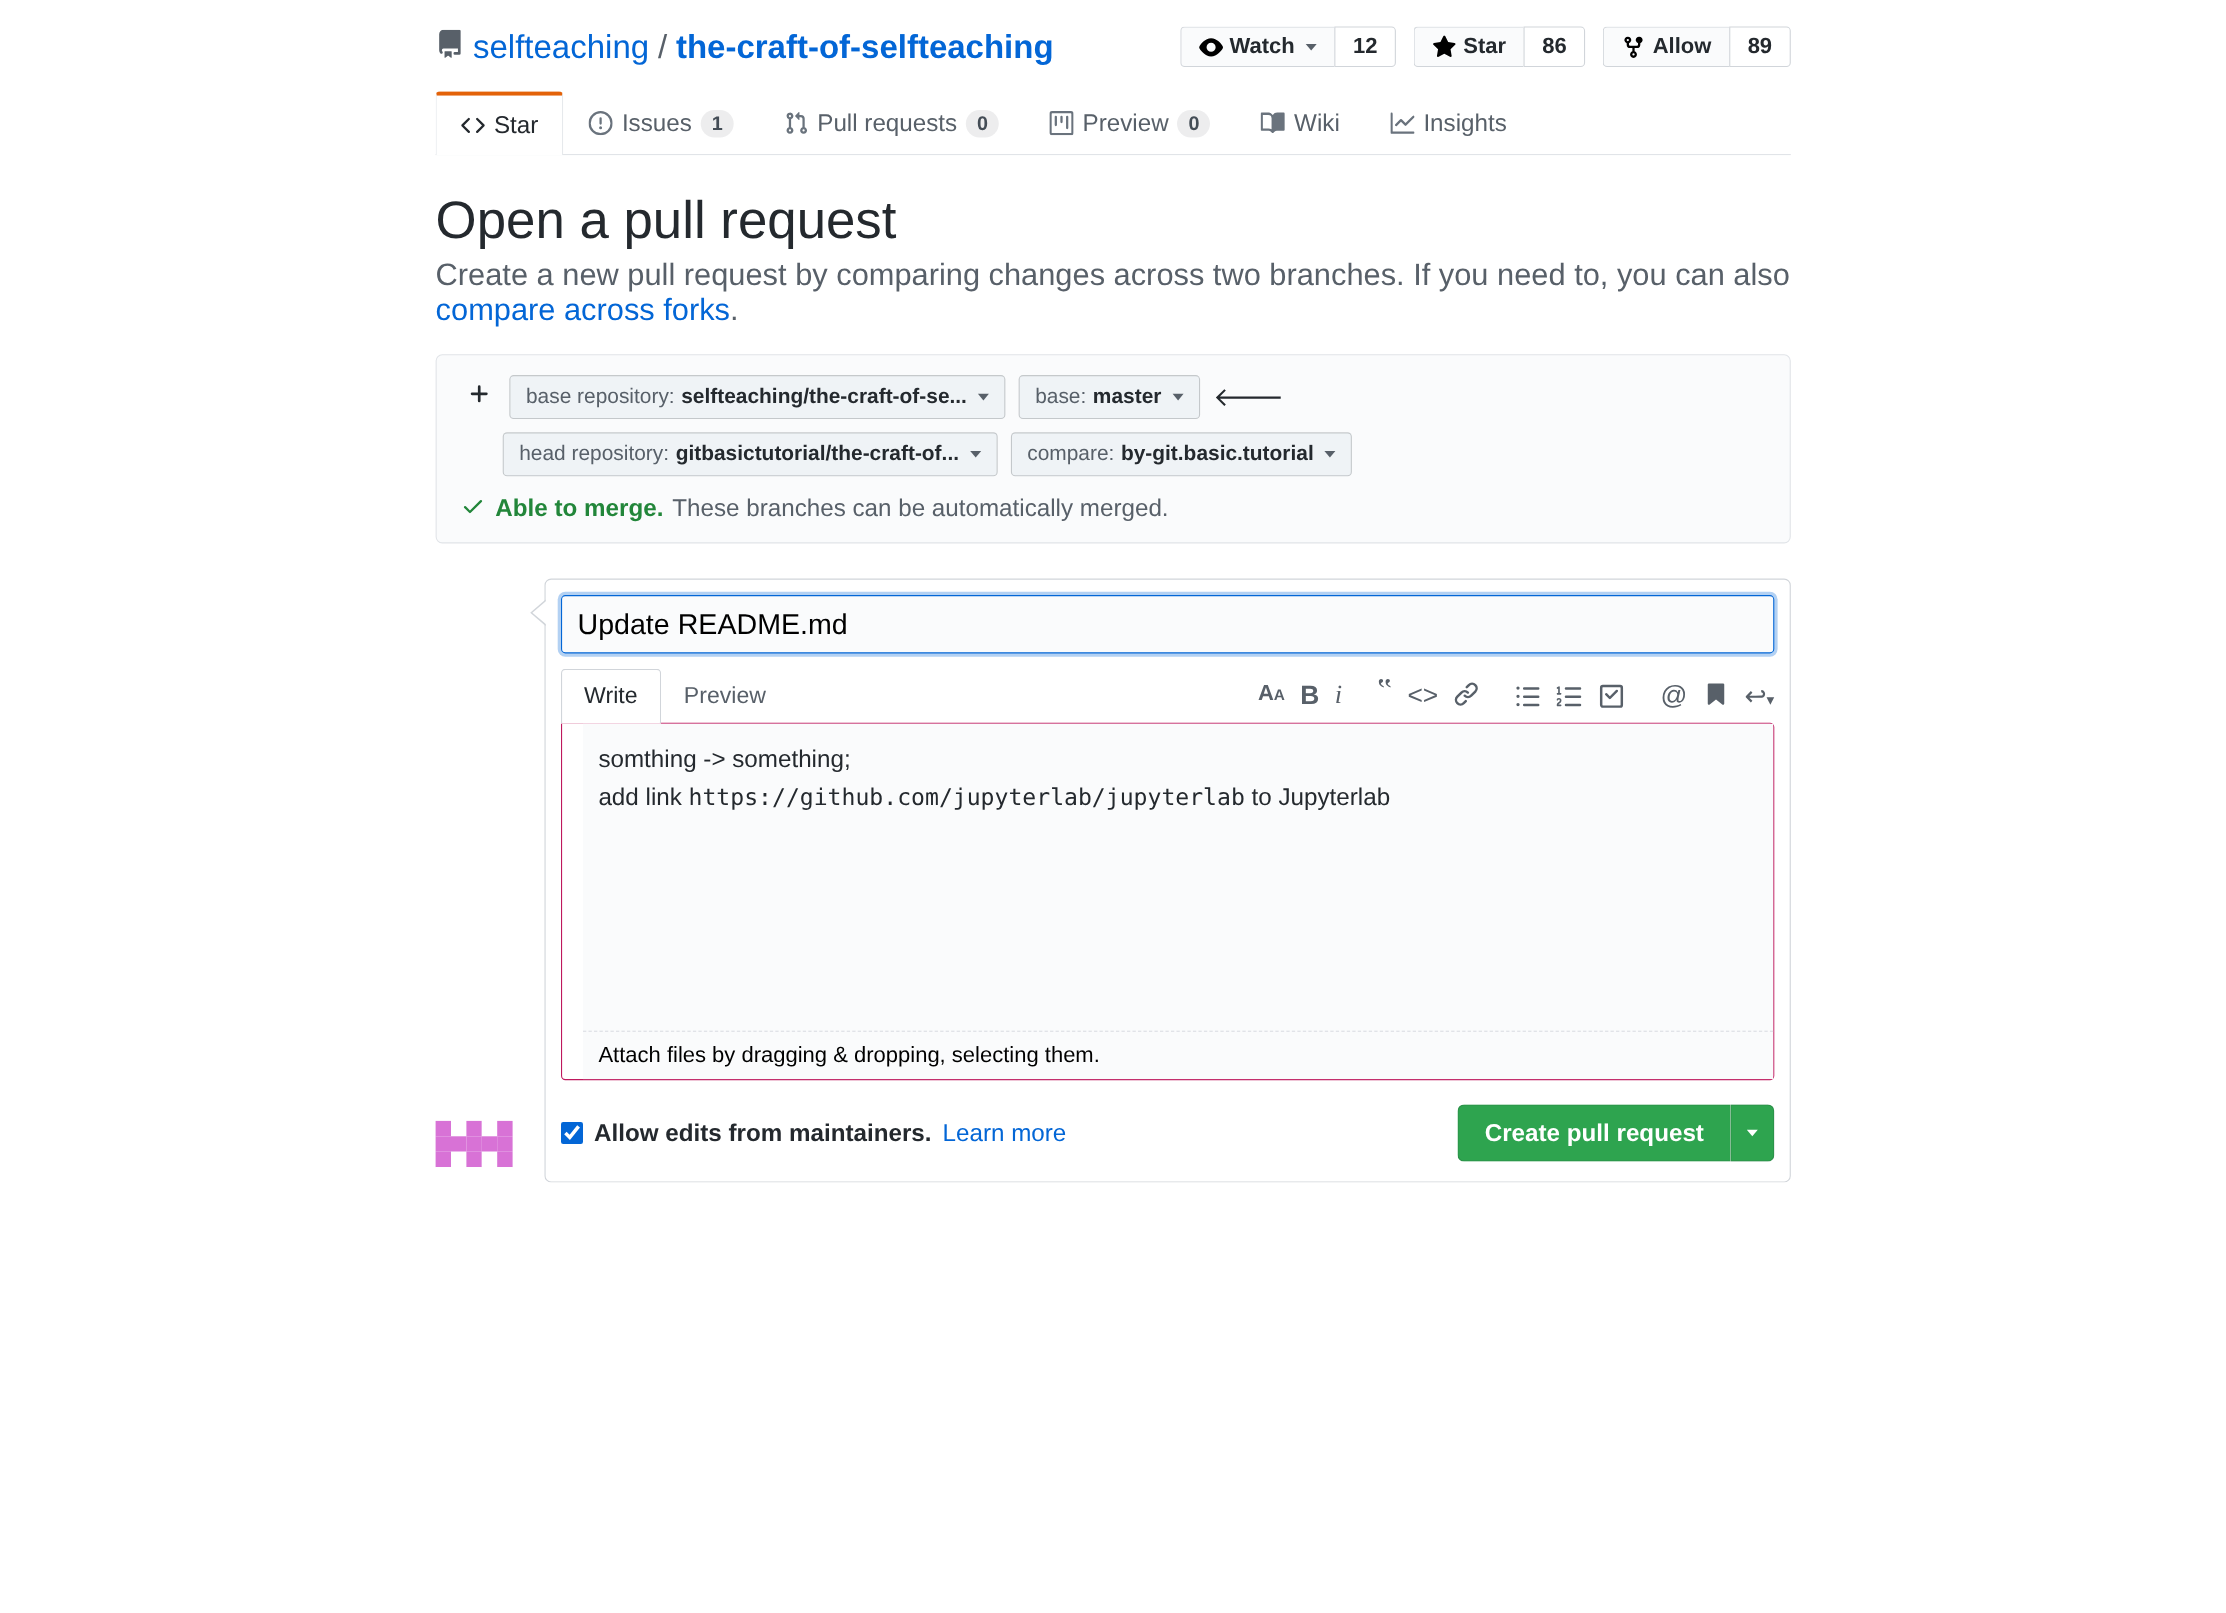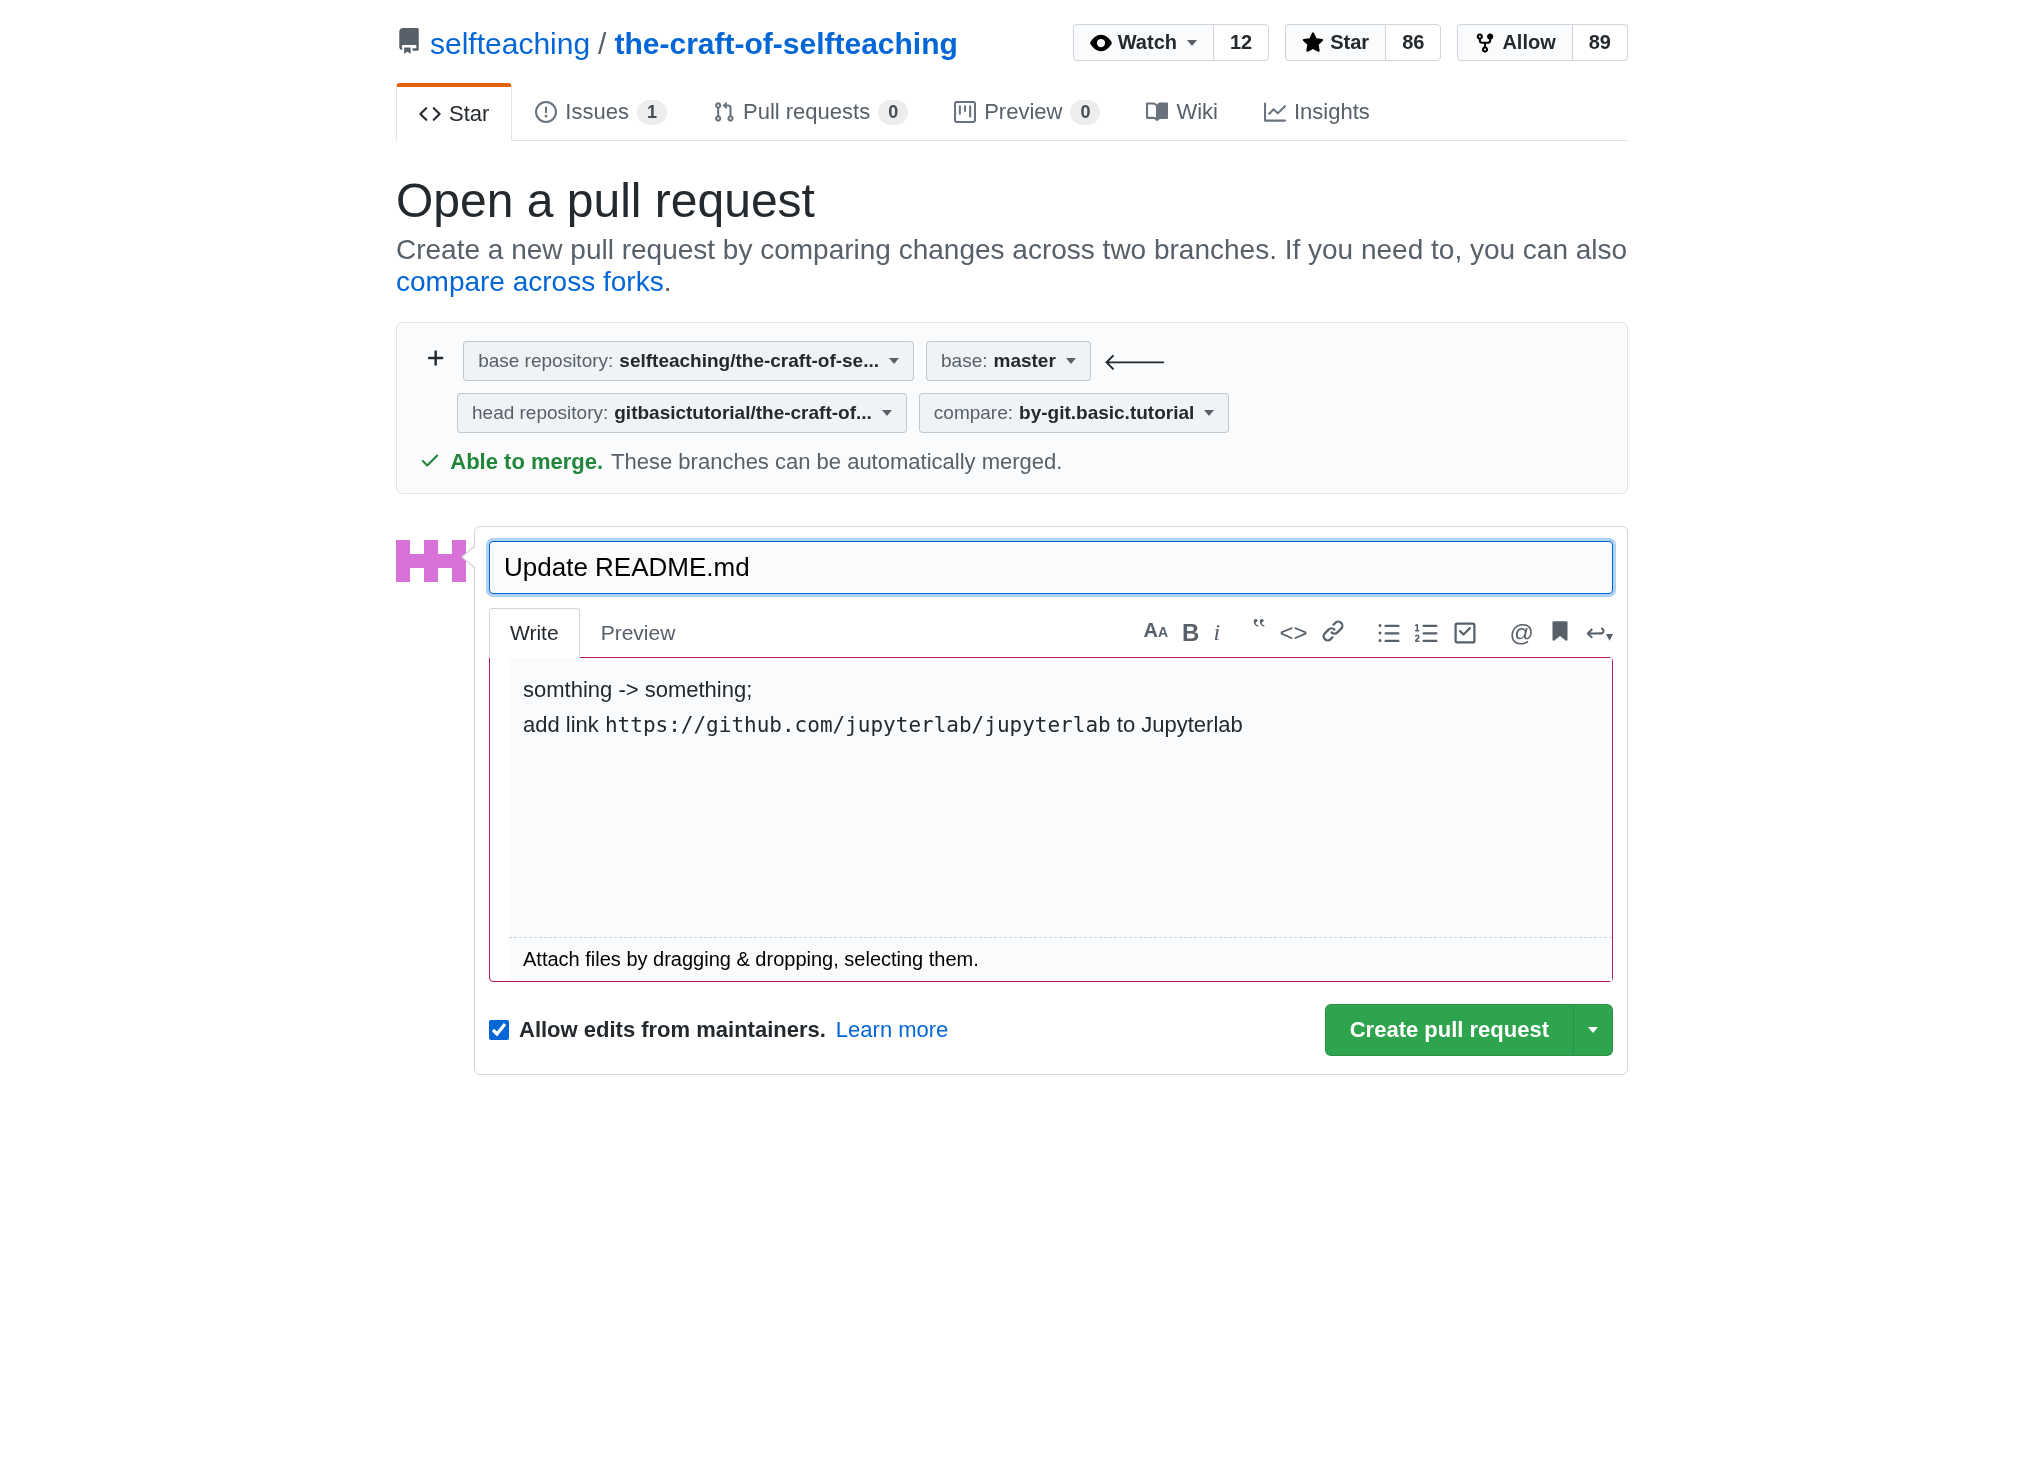--- a/index.html
+++ b/index.html
@@ -74,21 +74,21 @@
 .branch-select .label { color: #586069; }
 .branch-select .value { font-weight: 600; color: #24292e; }
 .arrow-left { font-size: 24px; color: #24292e; }
 .merge-status { display: flex; align-items: center; gap: 8px; margin-top: 16px; font-size: 22px; }
 .merge-status .ok { color: #22863a; font-weight: 600; }
 .merge-status .ok svg { fill: #22863a; vertical-align: -2px; margin-right: 4px; }
 .merge-status .desc { color: #586069; }
 .compare-icon svg { fill: #24292e; }
 
 
-.discussion { display: flex; gap: 8px; margin-top: 32px; align-items: flex-start; }
+.discussion { display: flex; gap: 29px; margin-top: 32px; align-items: flex-end; }
 .avatar { width: 70px; height: 70px; background: #fff; flex-shrink: 0; }
 .avatar .pix { display: grid; grid-template-columns: repeat(5, 1fr); grid-template-rows: repeat(5, 1fr); width: 100%; height: 100%; }
 .avatar .pix div { background: #fff; }
 .avatar .pix .f { background: #d872d6; }
 .comment-box {
   flex: 1; position: relative; border: 1px solid #d1d5da; border-radius: 6px;
   background: #fff;
 }
 .comment-box::before {
   content: ""; position: absolute; top: 18px; left: -14px;

